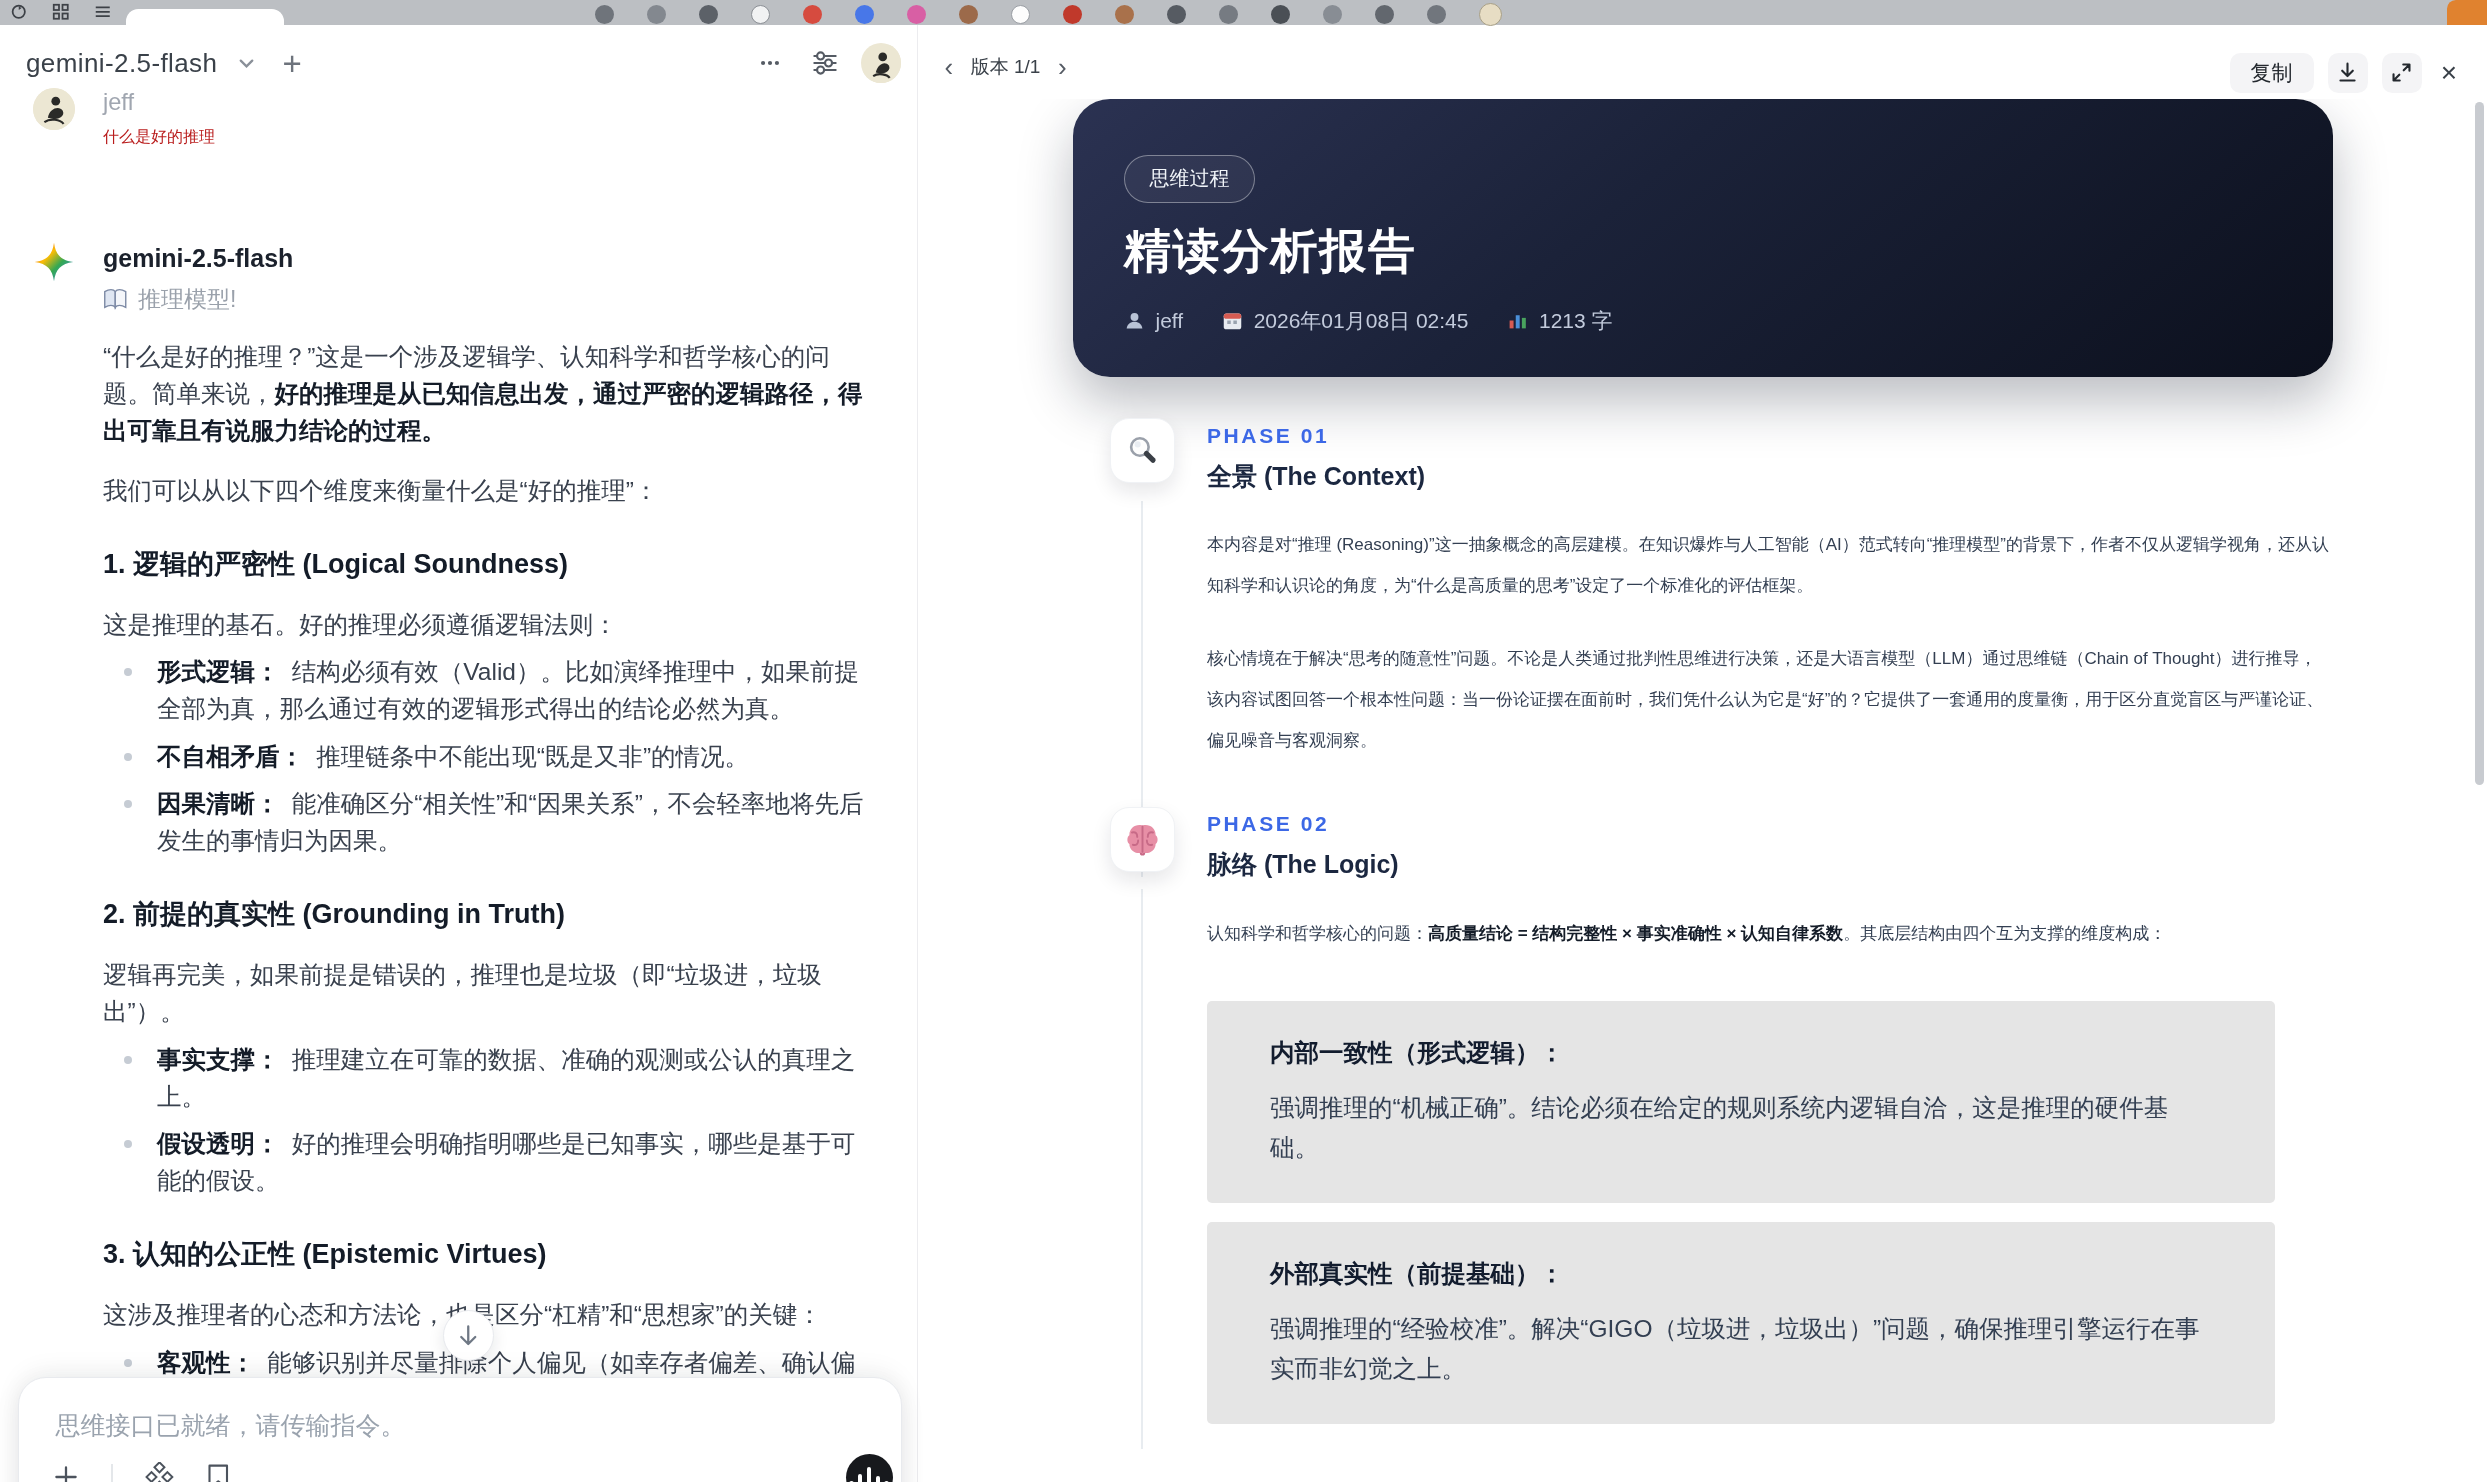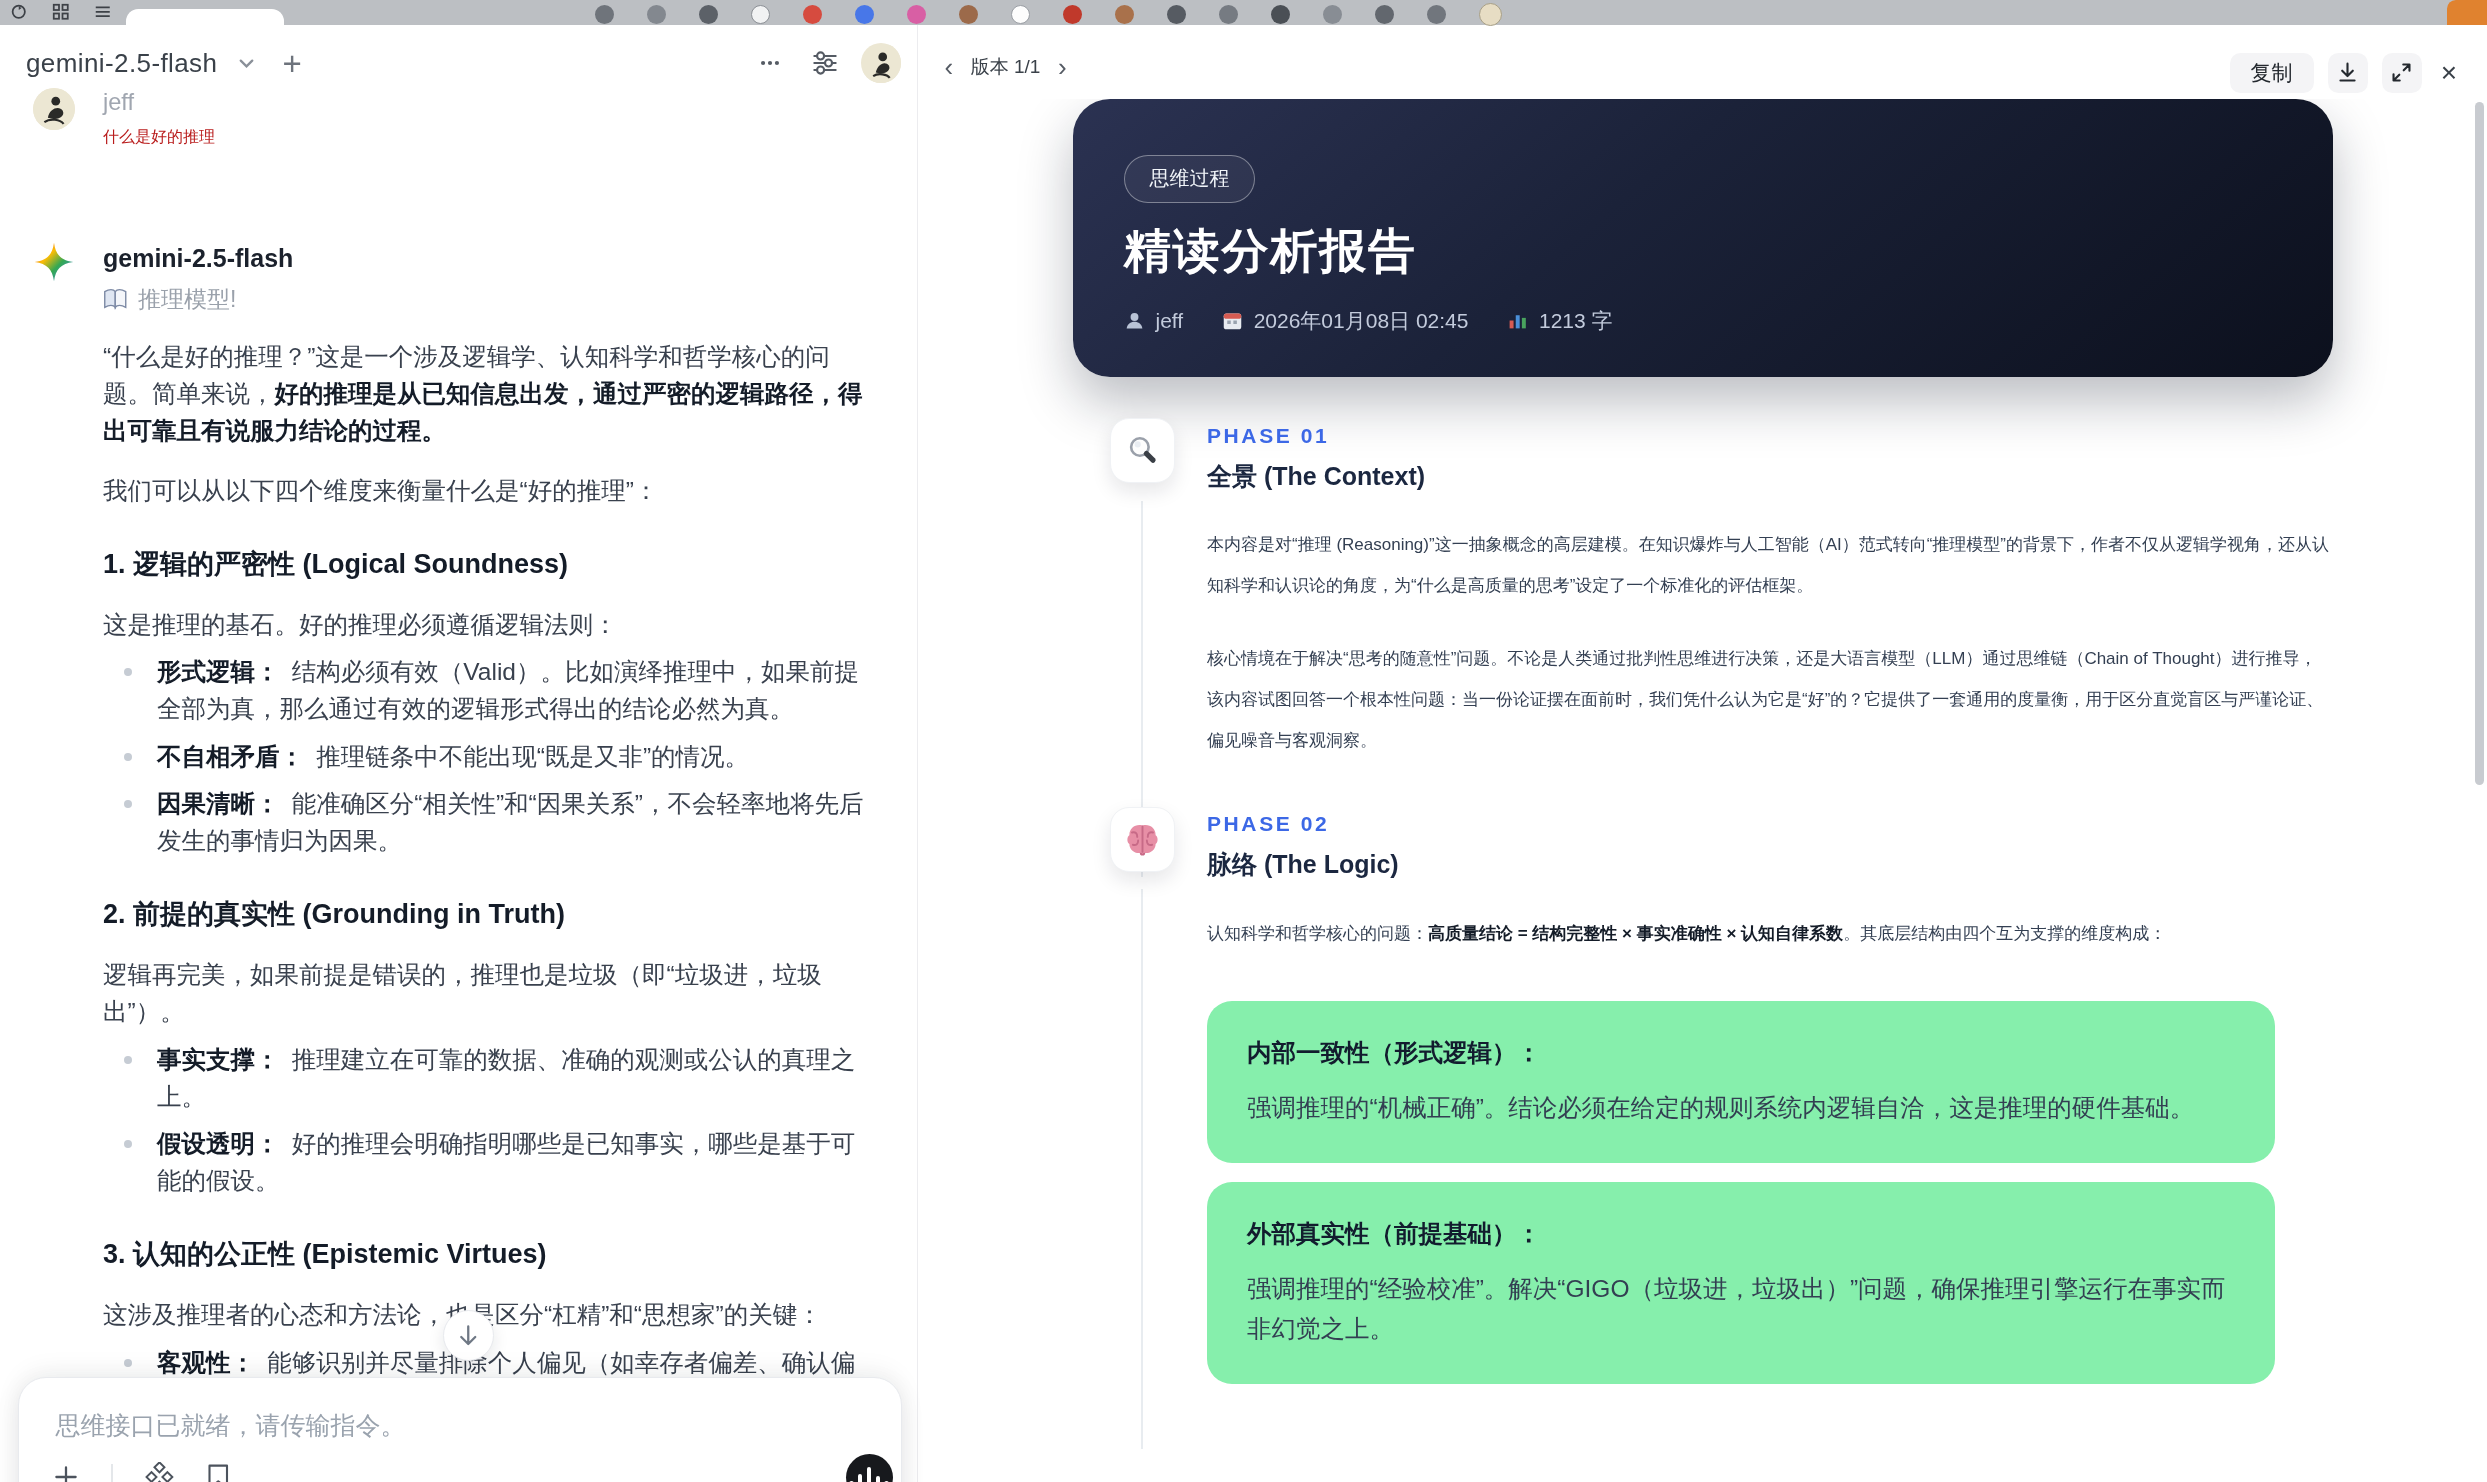--- a/index.html
+++ b/index.html
@@ -90,21 +90,21 @@
   .phase-2 { margin-top:51px; }
   .timeline { position:absolute; left:68px; top:77px; width:1.8px; background:#e8ecf0; }
   .phase-1 .timeline { height:376px; }
   .phase-2 .timeline { height:560px; }
   .phase-iconbox { position:absolute; left:37px; top:-5.3px; width:65px; height:65px; border-radius:19px; background:#fff;
     border:0.9px solid #f0f2f5; box-shadow:0 8.8px 19px rgba(15,23,42,.10); display:flex; align-items:center; justify-content:center; z-index:2; }
   .phase-label { font-size:21px; font-weight:700; color:#3c68e6; letter-spacing:2.6px; }
   .phase-title { font-size:25px; font-weight:700; color:#1b2740; margin-top:12.3px; }
   .phase-para { font-size:17px; line-height:41px; color:#333f52; margin-top:31.5px; }
   .logic-cards { margin-top:47px; margin-right:58px; }
-  .logic-card { background:#86efac; border-radius:25px; padding:35px 40px; margin-top:19px; }
+  .logic-card { background:#e5e5e5; border-radius:5px; padding:35px 63px; margin-top:19px; }
   .logic-card:first-child { margin-top:0; }
   .card-title { font-size:24.5px; font-weight:700; color:#121c2e; }
   .card-text { font-size:24.5px; line-height:40px; color:#333f52; margin-top:19px; }
   svg { display:block; }
 </style>
 </head>
 <body>
 
 <div class="chrome">
   <div class="chrome-left">

